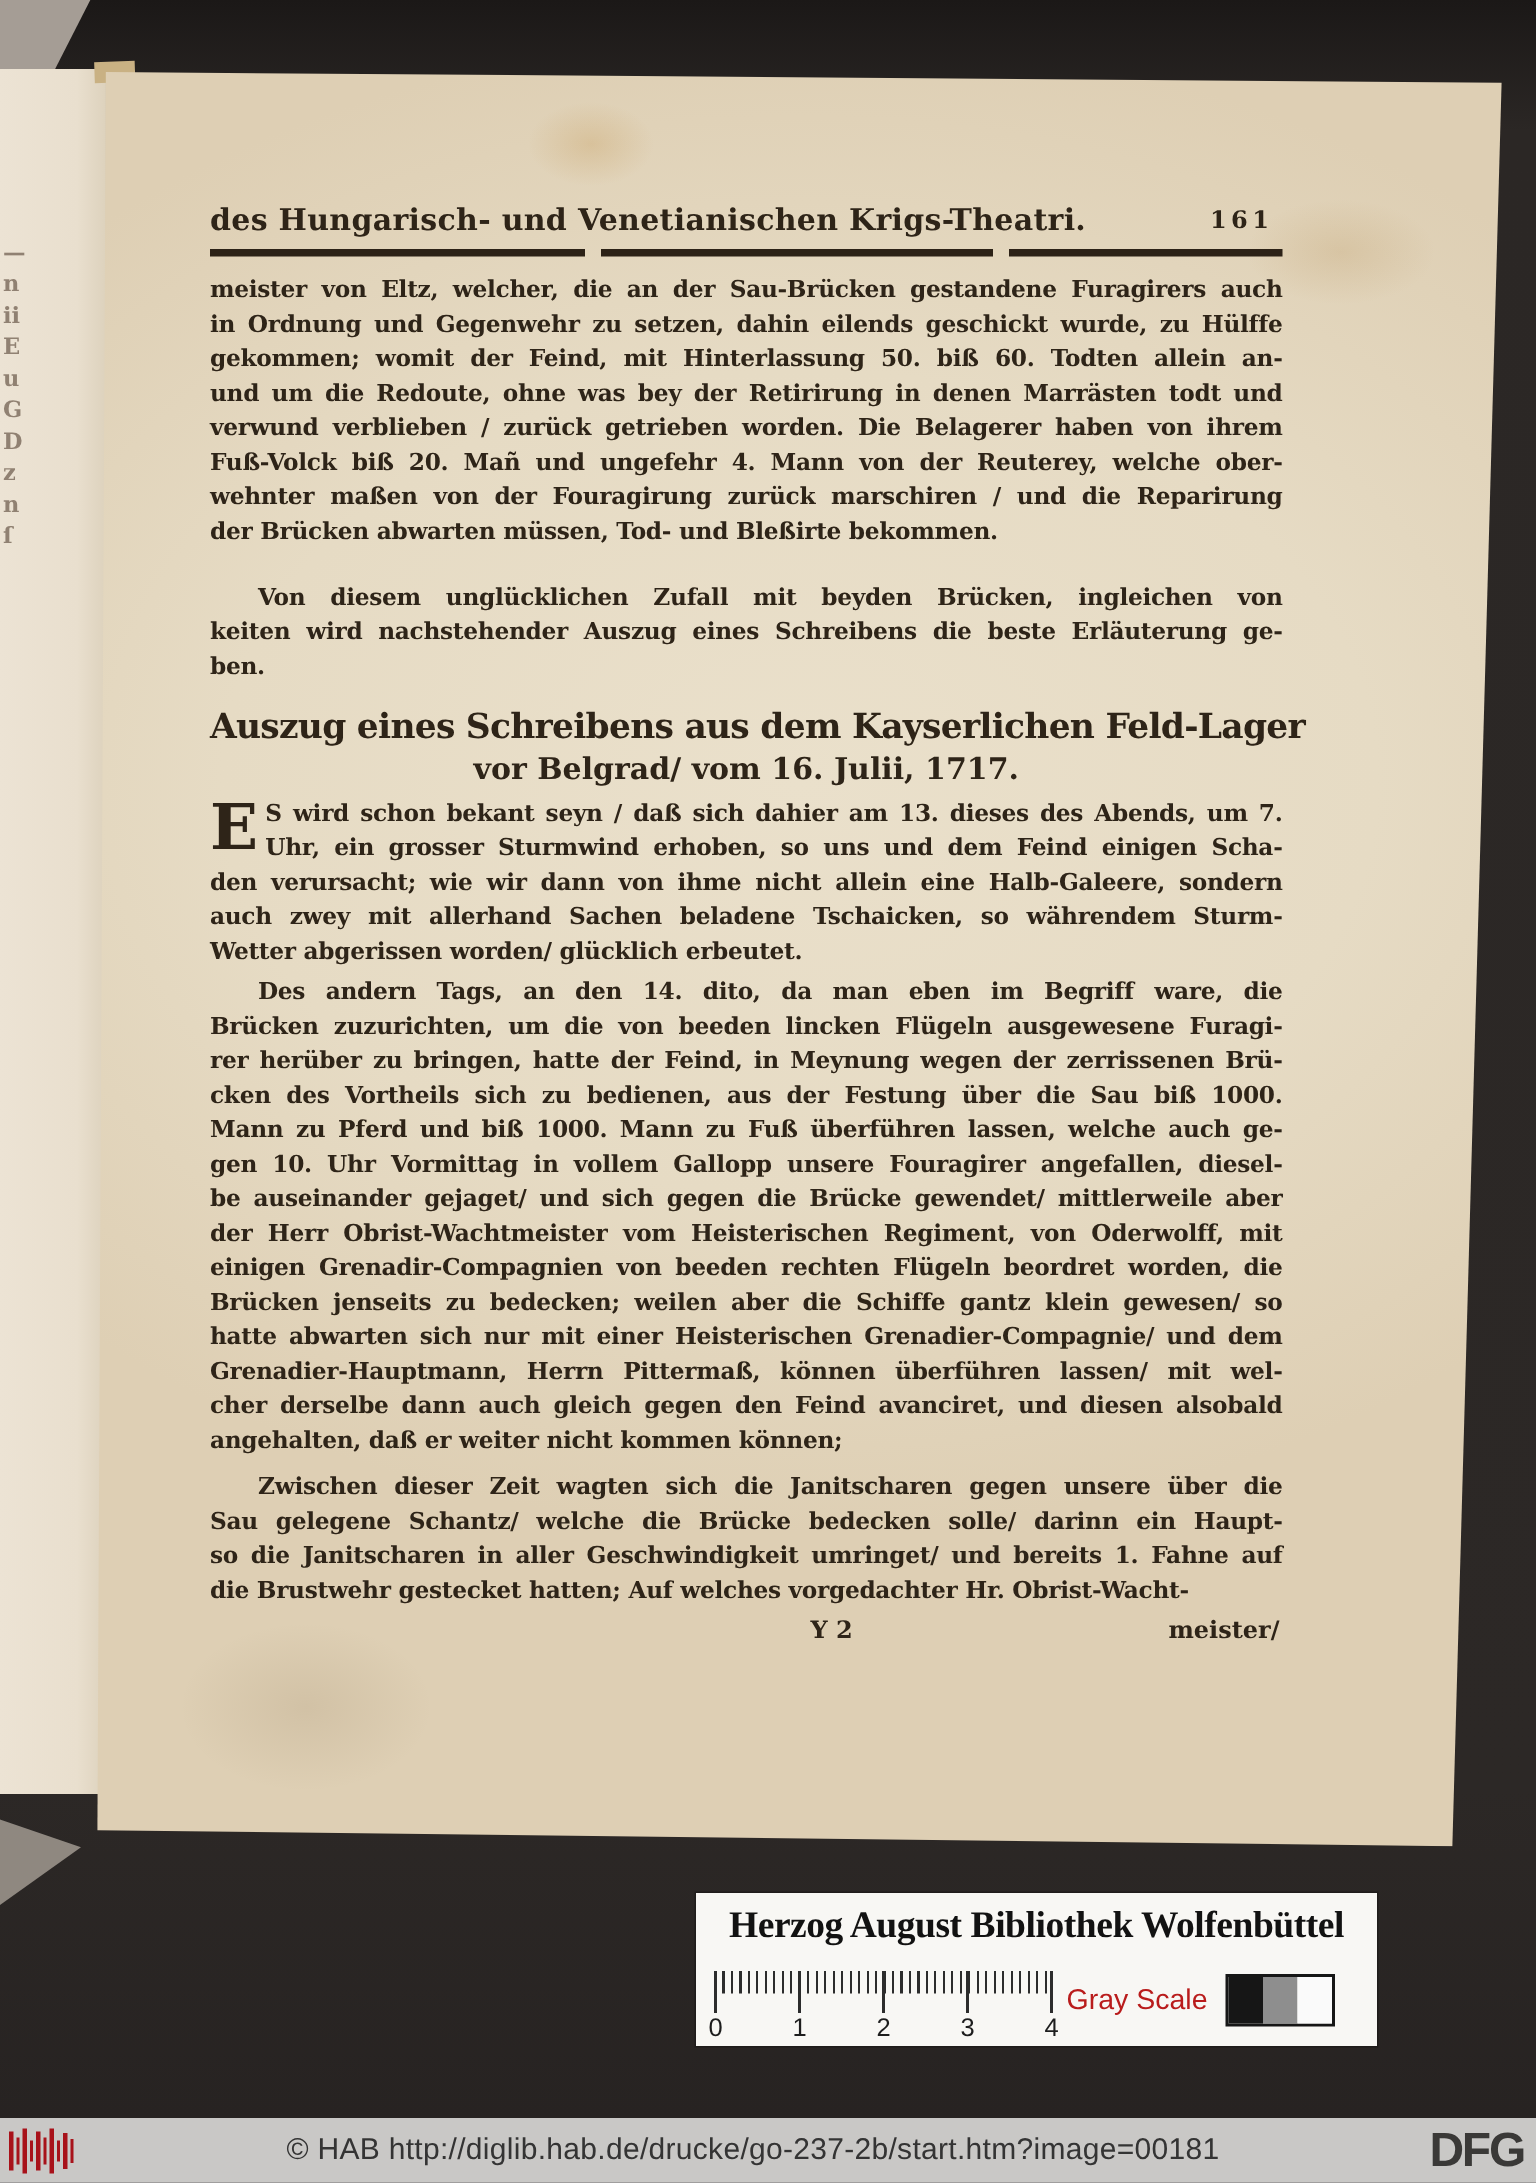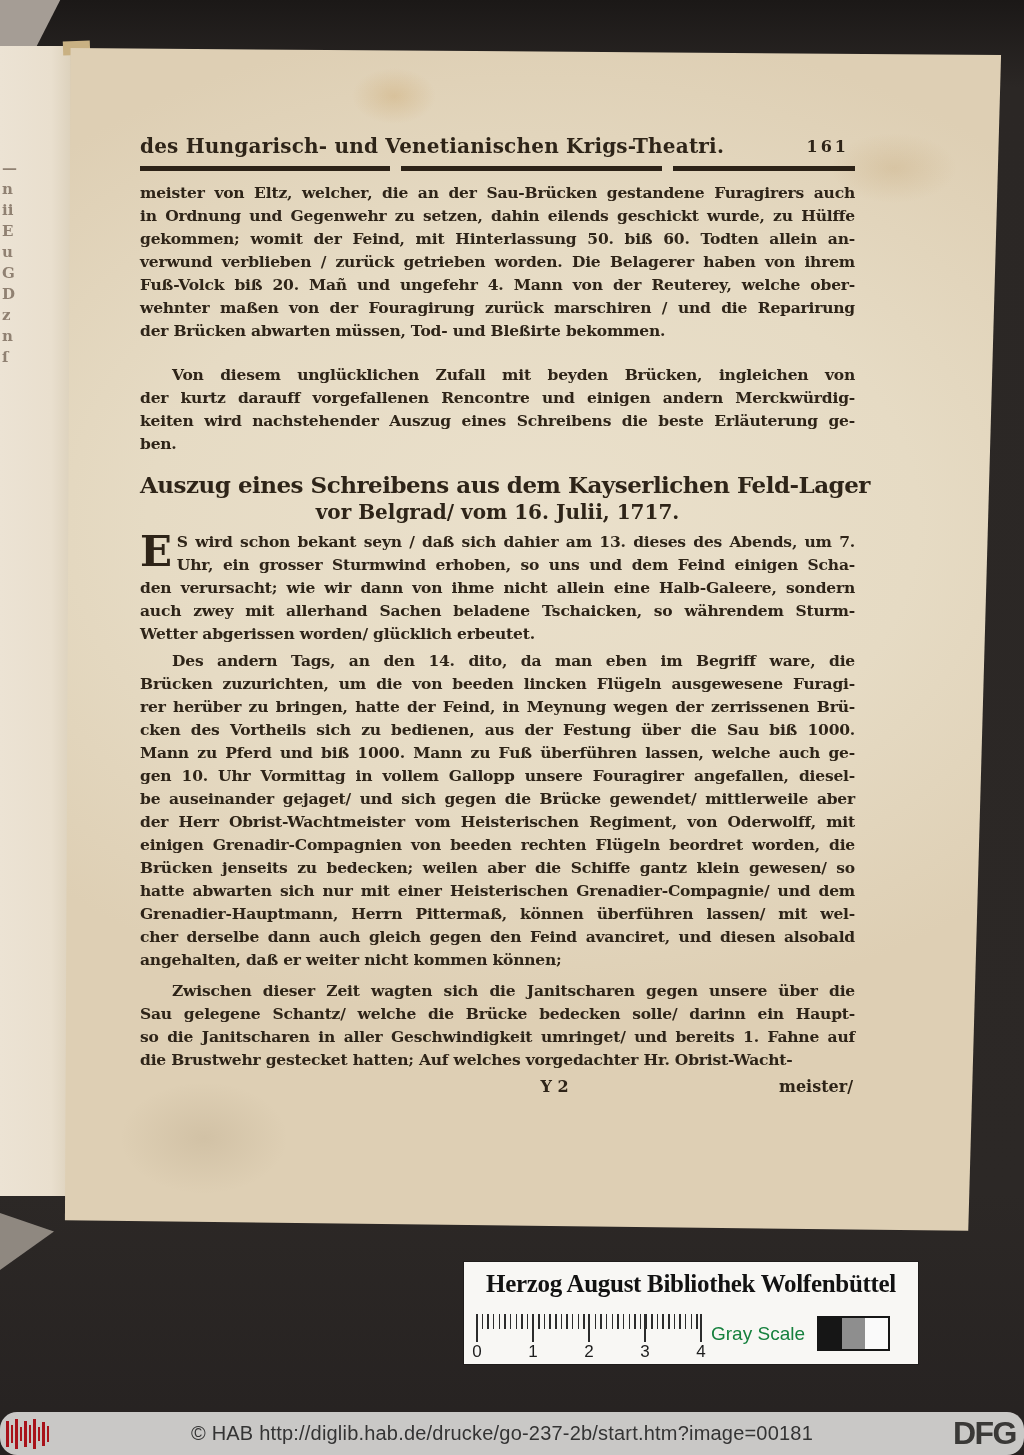--- a/index.html
+++ b/index.html
@@ -72,29 +72,29 @@
   .ruler-major:nth-of-type(6){left:224px;}
   .ruler-nums{position:absolute;left:0;top:28px;width:246px;height:18px;
     font-family:"Liberation Sans",sans-serif;font-size:17px;color:#1d1d1d;}
   .ruler-nums span{position:absolute;width:20px;text-align:center;}
   .ruler-nums span:nth-child(1){left:-9px;}
   .ruler-nums span:nth-child(2){left:47px;}
   .ruler-nums span:nth-child(3){left:103px;}
   .ruler-nums span:nth-child(4){left:159px;}
   .ruler-nums span:nth-child(5){left:215px;}
   .grayscale{position:absolute;right:28px;top:54px;display:flex;align-items:center;gap:12px;}
-  .gs-text{font-family:"Liberation Sans",sans-serif;font-size:19px;color:#15803d;}
+  .gs-text{font-family:"Liberation Sans",sans-serif;font-size:19px;color:#b91c1c;}
   .gs-squares{display:flex;border:2px solid #161616;}
   .gs-squares i{display:block;width:23px;height:31px;}
   .gs-squares i:nth-child(1){background:#161616;}
   .gs-squares i:nth-child(2){background:#8e8e8e;}
   .gs-squares i:nth-child(3){background:#fafafa;}
   
   .footer-bar{position:absolute;left:0;top:1412px;width:1024px;height:43px;
-    background:#c9c8c6;display:flex;align-items:center;border-radius:17px;}
+    background:#c9c8c6;display:flex;align-items:center;}
   .hab-logo{margin-left:5px;flex:0 0 auto;}
   .url{flex:1 1 auto;text-align:center;font-family:"Liberation Sans",sans-serif;
     font-size:20px;color:#343434;letter-spacing:.2px;}
   .dfg{flex:0 0 auto;margin-right:8px;font-family:"Liberation Sans",sans-serif;
     font-weight:bold;font-size:32px;letter-spacing:-1.5px;color:#3a3937;}
 </style>
 </head>
 <body>
 
 <div class="stage">
@@ -123,29 +123,29 @@
       <div class="header-row">
         <span>des Hungarisch- und Venetianischen Krigs-Theatri.</span>
         <span class="page-number">161</span>
       </div>
       <div class="rule"></div>
 
       <div class="para">
           <div class="tline">meister von Eltz, welcher, die an der Sau-Brücken gestandene Furagirers auch</div>
           <div class="tline">in Ordnung und Gegenwehr zu setzen, dahin eilends geschickt wurde, zu Hülffe</div>
           <div class="tline">gekommen; womit der Feind, mit Hinterlassung 50. biß 60. Todten allein an-</div>
+          <div class="tline">und um die Redoute, ohne was bey der Retirirung in denen Marrästen todt und</div>
           <div class="tline">verwund verblieben / zurück getrieben worden. Die Belagerer haben von ihrem</div>
           <div class="tline">Fuß-Volck biß 20. Mañ und ungefehr 4. Mann von der Reuterey, welche ober-</div>
           <div class="tline">wehnter maßen von der Fouragirung zurück marschiren / und die Reparirung</div>
           <div class="tline tlast">der Brücken abwarten müssen, Tod- und Bleßirte bekommen.</div>
         </div>
 
       <div class="para ind mtA">
           <div class="tline">Von diesem unglücklichen Zufall mit beyden Brücken, ingleichen von</div>
-          <div class="tline">der kurtz darauff vorgefallenen Rencontre und einigen andern Merckwürdig-</div>
           <div class="tline">keiten wird nachstehender Auszug eines Schreibens die beste Erläuterung ge-</div>
           <div class="tline tlast">ben.</div>
         </div>
 
       <div class="sec1">Auszug eines Schreibens aus dem Kayserlichen Feld-Lager</div>
       <div class="sec2">vor Belgrad/ vom 16. Julii, 1717.</div>
 
       <div class="para p3">
         <span class="dropcap">E</span>
         <div>

